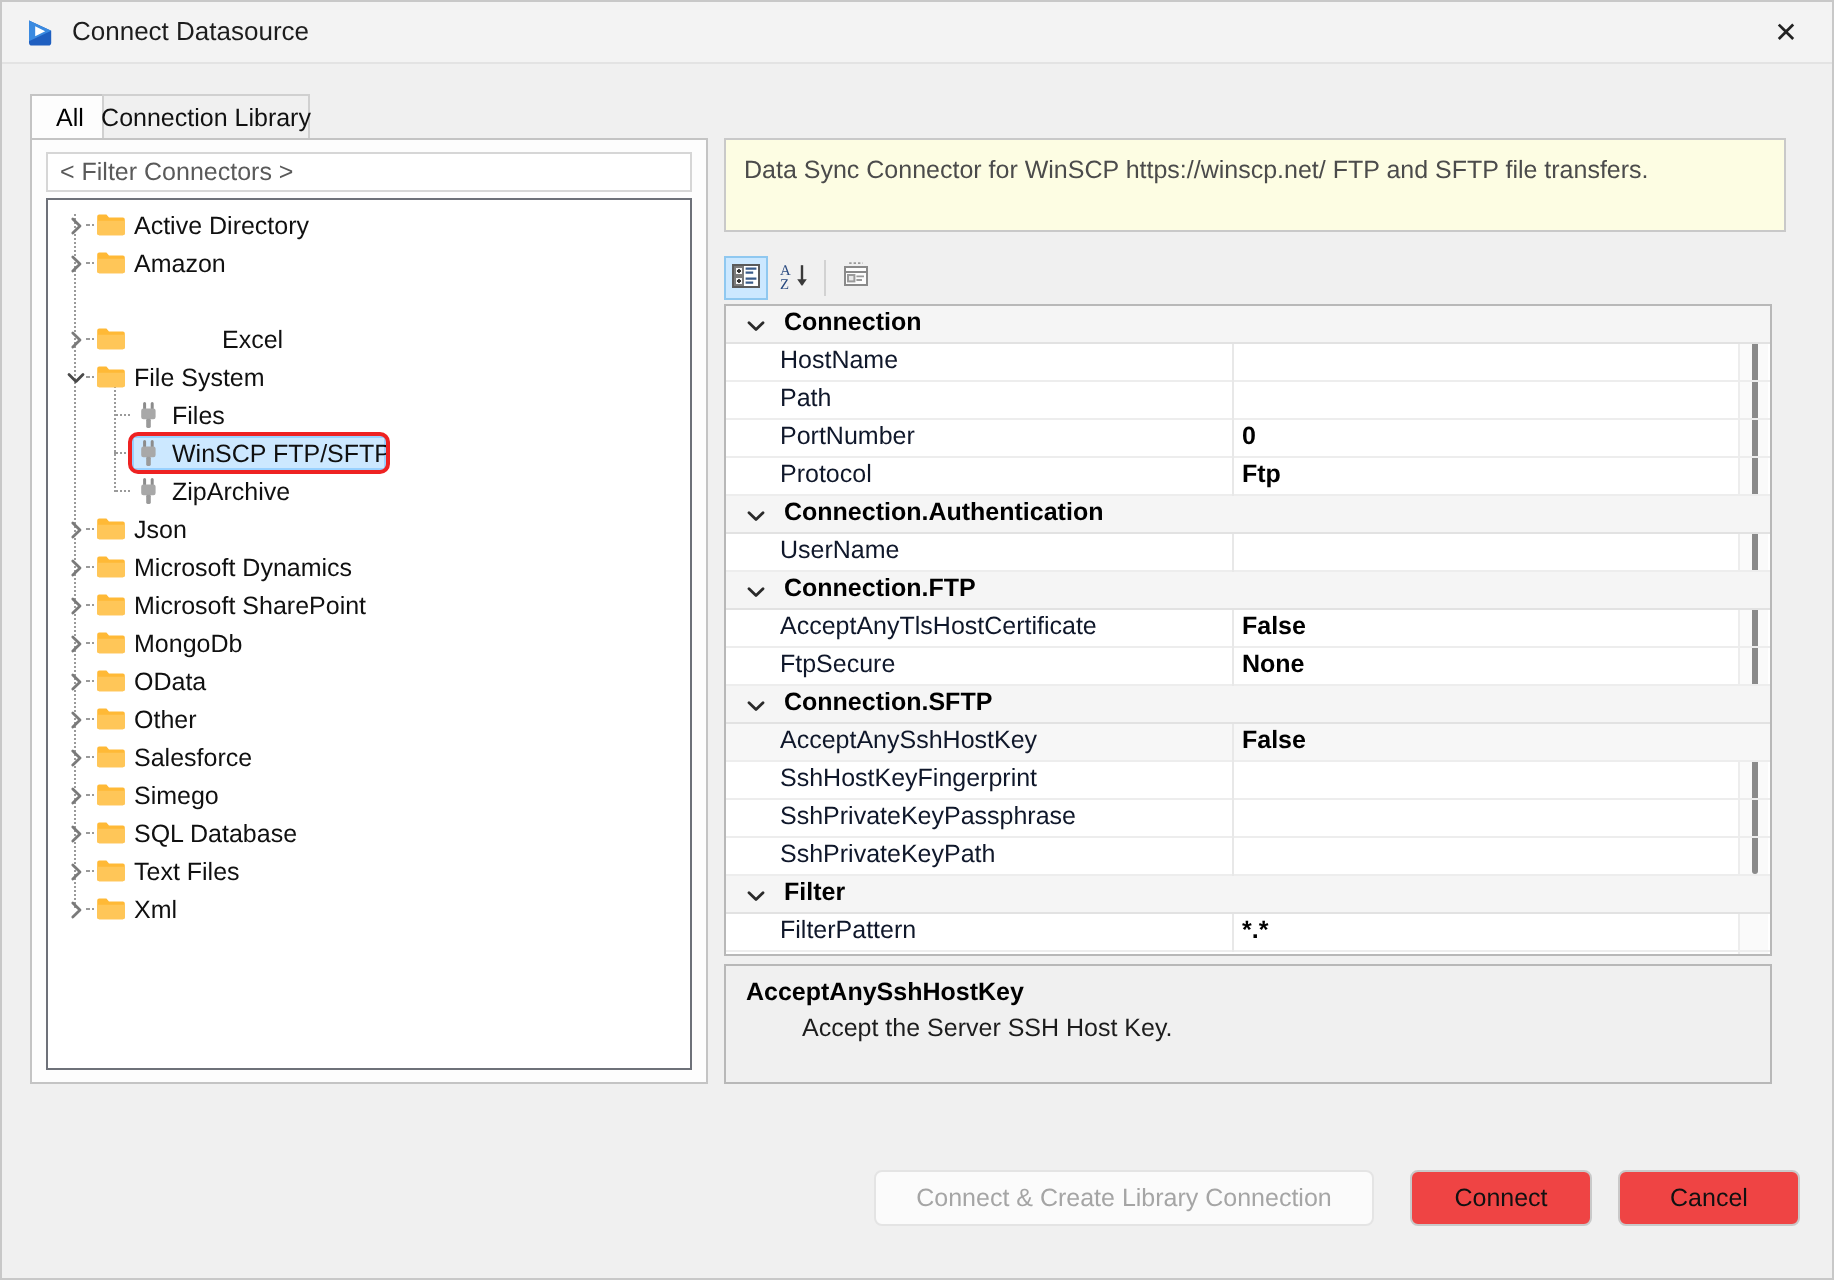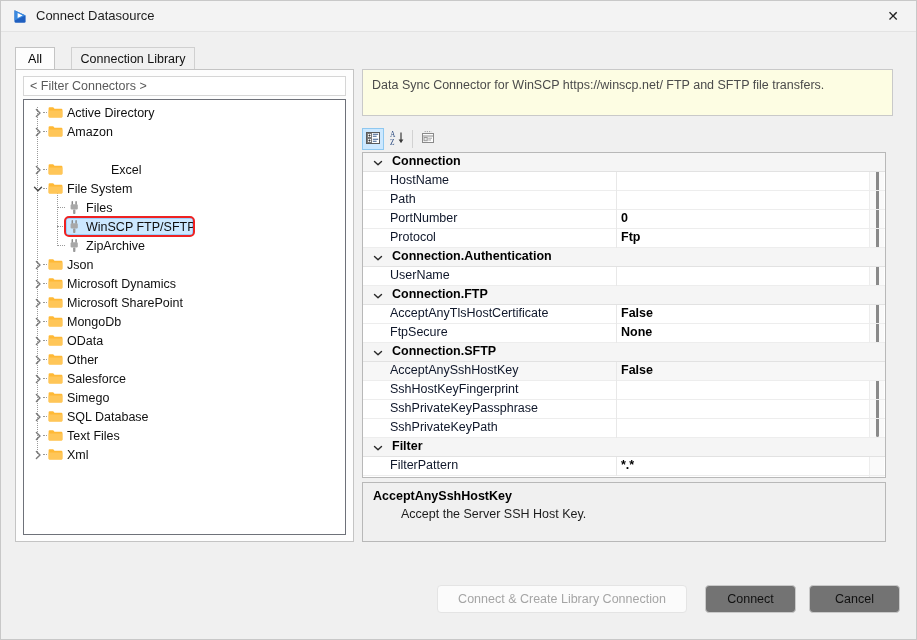--- a/index.html
+++ b/index.html
@@ -189,21 +189,21 @@
     padding:6px 10px;
   }
   .desc-title{font-size:12.5px;font-weight:bold;color:#000;}
   .desc-body{font-size:12.5px;color:#1c1c1c;margin-top:4px;margin-left:28px;}
 
   
   .btn{
     position:absolute;height:28px;
     box-sizing:border-box;
     display:flex;align-items:center;justify-content:center;
-    background:#737373;
+    background:#ef4444;
     border:1px solid #c9c9c9;
     border-radius:4px;
     font-size:12.5px;color:#111;
     cursor:default;white-space:nowrap;
   }
   .btn.disabled{
     background:#fbfbfb;border-color:#e4e4e4;color:#a5a5a5;
   }
 </style>
 </head>
@@ -220,21 +220,21 @@
       </svg>
     </span>
     <span class="title-text">Connect Datasource</span>
     <div class="close-btn">
       <span class="close-glyph">✕</span>
     </div>
   </div>
 
   <div class="tabstrip">
       <div class="tab active" style="left: 0px; width: 40px;">All</div>
-      <div class="tab" style="left: 56px; width: 124px;">Connection Library</div>
+      <div class="tab" style="left: 36px; width: 104px;">Connection Library</div>
     </div>
 
   <div class="leftpane">
     <div class="filterbox">&lt; Filter Connectors &gt;</div>
     <div class="tree" id="tree">
         <div class="dotline" style="left: 13px; top: 7px; height: 347px;"></div>
         <div class="dotline" style="left: 33px; top: 92px; height: 54px;"></div>
         <div class="trow" style="position: absolute; left: 0px; top: 22px; width: 100%;">
           <span class="exp" style="left: 6px;">
             <svg width="10" height="10" viewBox="0 0 10 10">

